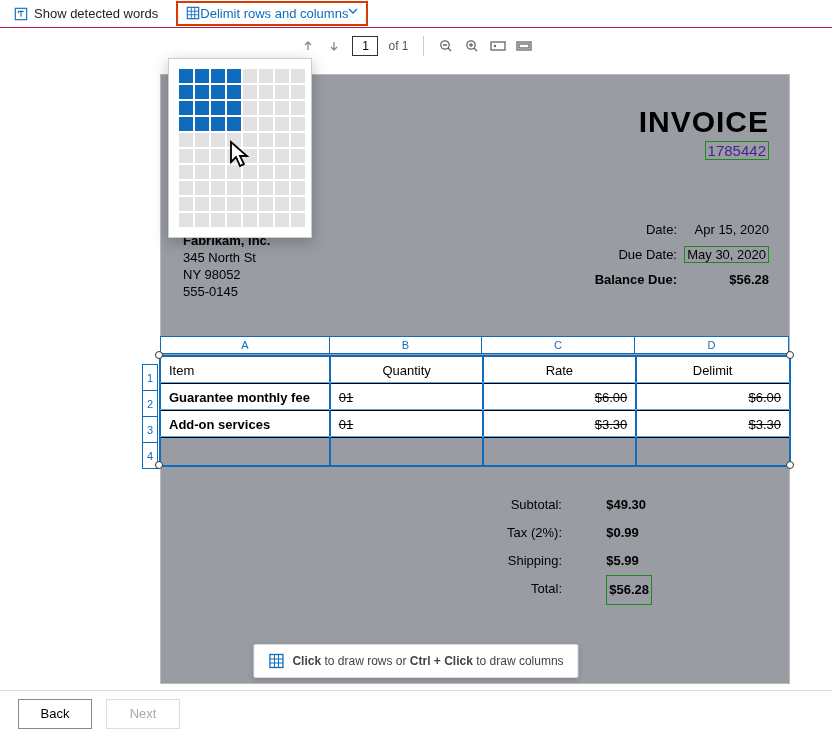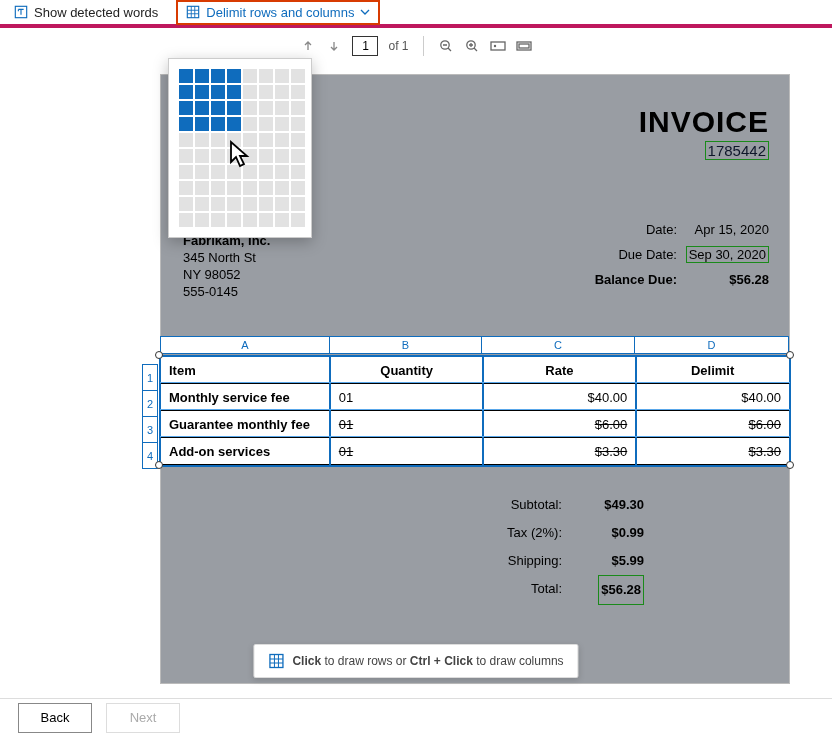--- a/index.html
+++ b/index.html
@@ -1,28 +1,28 @@
 <!DOCTYPE html>
 <html><head>
 <meta charset="utf-8">
 <style>
   * { box-sizing: border-box; margin: 0; padding: 0; }
   body { font-family: "Segoe UI", Arial, sans-serif; font-size: 13px; background: #fff; width: 832px; height: 736px; overflow: hidden; position: relative; }
 
   .toolbar-top {
     height: 28px;
-    border-bottom: 4px solid #be185d;
+    border-bottom: 1px solid #be185d;
     display: flex;
     align-items: center;
     padding: 0 14px;
     gap: 18px;
   }
   .tool-link { display: inline-flex; align-items: center; gap: 6px; color: #222; cursor: pointer; }
   .tool-link.blue { color: #0f6cbd; }
-  .delim-box { border: 2px solid #d83b01; padding: 3px 8px; display: inline-flex; align-items: center; gap: 6px; }
+  .delim-box { border: 2px solid #d83b01; padding: 3px 8px; display: inline-flex; }
 
   .viewer-area {
     position: absolute;
     top: 28px; left: 0; right: 0; bottom: 54px;
     background: #fff;
     border-top: 1px;
   }
 
   .page-controls {
     position: absolute;
@@ -41,21 +41,21 @@
 
   .doc-page {
     position: absolute;
     left: 160px; top: 46px;
     width: 630px; height: 610px;
     background: #999da3;
     border: 1px solid #bbb;
   }
 
   .invoice-title { position: absolute; right: 20px; top: 30px; font: bold 30px Arial; color: #000000; letter-spacing: 1px; }
-  .invoice-num { position: absolute; right: 20px; top: 66px; font: 15px Arial; color: #0f172a; border: 1.5px solid #1a8a1a; padding: 0 2px; }
+  .invoice-num { position: absolute; right: 20px; top: 66px; font: 15px Arial; color: #4c1d95; border: 1.5px solid #1a8a1a; padding: 0 2px; }
 
   .billto { position: absolute; left: 22px; top: 138px; font: 13px Arial; color:#000; line-height: 17px; }
   .billto .hd { margin-bottom: 2px; }
   .billto .nm { font-weight: bold; }
 
   .rlabels { position: absolute; right: 112px; top: 142px; text-align: right; font: 13px Arial; color:#000; line-height: 25px; margin-left: 40px; }
   .rvals   { position: absolute; right: 20px;  top: 142px; text-align: right; font: 13px Arial; color:#000; line-height: 25px; }
   .rvals .grn { border: 1.5px solid #1a8a1a; padding: 0 2px; }
 
   .col-letters {
@@ -84,32 +84,32 @@
     width: 630px;
     border-collapse: collapse;
     background: #fff;
     font: 13px Arial;
   }
   .data-table th, .data-table td {
     border: 1px solid #000;
     padding: 4px 8px;
     height: 27px;
   }
-  .data-table th { font-weight: bold; text-align: center; }
+  .data-table th { font-weight: normal; text-align: center; }
   .data-table td { text-align: right; }
   .data-table td.lft { text-align: left; font-weight: bold; }
   .data-table td.ctr { text-align: left; }
   .strike { text-decoration: line-through; }
 
   .vline { position:absolute; width:2px; background:#0f6cbd; }
   .hline { position:absolute; height:2px; background:#0f6cbd; }
   .seldot { position:absolute; width:8px;height:8px;border-radius:50%;background:#fff;border:1.5px solid #333; }
 
   .totals-l { position:absolute; right:270px; top:463px; text-align:right; font:13px Arial; line-height:28px; color:#000; }
-  .totals-v { position:absolute; right:188px; top:463px; text-align:right; font:13px Arial; line-height:28px; color:#000; font-weight: bold; margin-left: 32px;}
+  .totals-v { position:absolute; right:180px; top:463px; text-align:left; font:13px Arial; line-height:28px; color:#000; font-weight: bold; margin-left: 32px;}
   .totals-v .grn { border:1.5px solid #1a8a1a; padding:0 2px; display:inline-block; }
 
   .hint-bar {
     position:absolute;
     left: 50%; transform: translateX(-50%);
     top: 616px;
     background:#fff;
     border:1px solid #ddd;
     box-shadow:0 2px 6px rgba(0,0,0,0.15);
     border-radius:2px;
@@ -136,21 +136,21 @@
   .cursor {
     position:absolute;
     left: 225px; top: 110px;
     z-index: 40;
     pointer-events:none;
   }
 
   .bottom-bar {
     position:absolute;
     left:0; right:0; bottom:0;
-    height:38px;
+    height:46px;
     border-top:1px solid #ddd;
     display:flex; align-items:center; gap:14px;
     padding:0 18px;
     background:#fff;
   }
   .btn { min-width:74px; height:30px; border:1px solid #888; background:#fff; font-size:13px; cursor:pointer; }
   .btn.disabled { color:#aaa; border-color:#ddd; cursor:default; }
 </style>
 </head>
 <body>
@@ -229,21 +229,21 @@
       <div>555-0145</div>
     </div>
 
     <div class="rlabels">
       <div>Date:</div>
       <div>Due Date:</div>
       <div style="font-weight:bold">Balance Due:</div>
     </div>
     <div class="rvals">
       <div>Apr 15, 2020</div>
-      <div><span class="grn">Sep 30, 2020</span></div>
+      <div><span class="grn">May 30, 2020</span></div>
       <div style="font-weight:bold">$56.28</div>
     </div>
   </div>
 
   <div class="col-letters">
     <div class="col-letter" style="width:170px">A</div>
     <div class="col-letter" style="width:153px;margin-left:-1px">B</div>
     <div class="col-letter" style="width:154px;margin-left:-1px">C</div>
     <div class="col-letter" style="width:155px;margin-left:-1px">D</div>
   </div>
@@ -263,26 +263,20 @@
         <col style="width:154px">
       </colgroup>
     <tbody>
         <tr>
       <th style="text-align:left">Item</th>
       <th>Quantity</th>
       <th>Rate</th>
       <th>Delimit</th>
     </tr>
     <tr>
-      <td class="lft">Monthly service fee</td>
-      <td class="ctr">01</td>
-      <td>$40.00</td>
-      <td>$40.00</td>
-    </tr>
-    <tr>
       <td class="lft">Guarantee monthly fee</td>
       <td class="ctr strike">01</td>
       <td class="strike">$6.00</td>
       <td class="strike">$6.00</td>
     </tr>
     <tr>
       <td class="lft">Add-on services</td>
       <td class="ctr strike">01</td>
       <td class="strike">$3.30</td>
       <td class="strike">$3.30</td>

